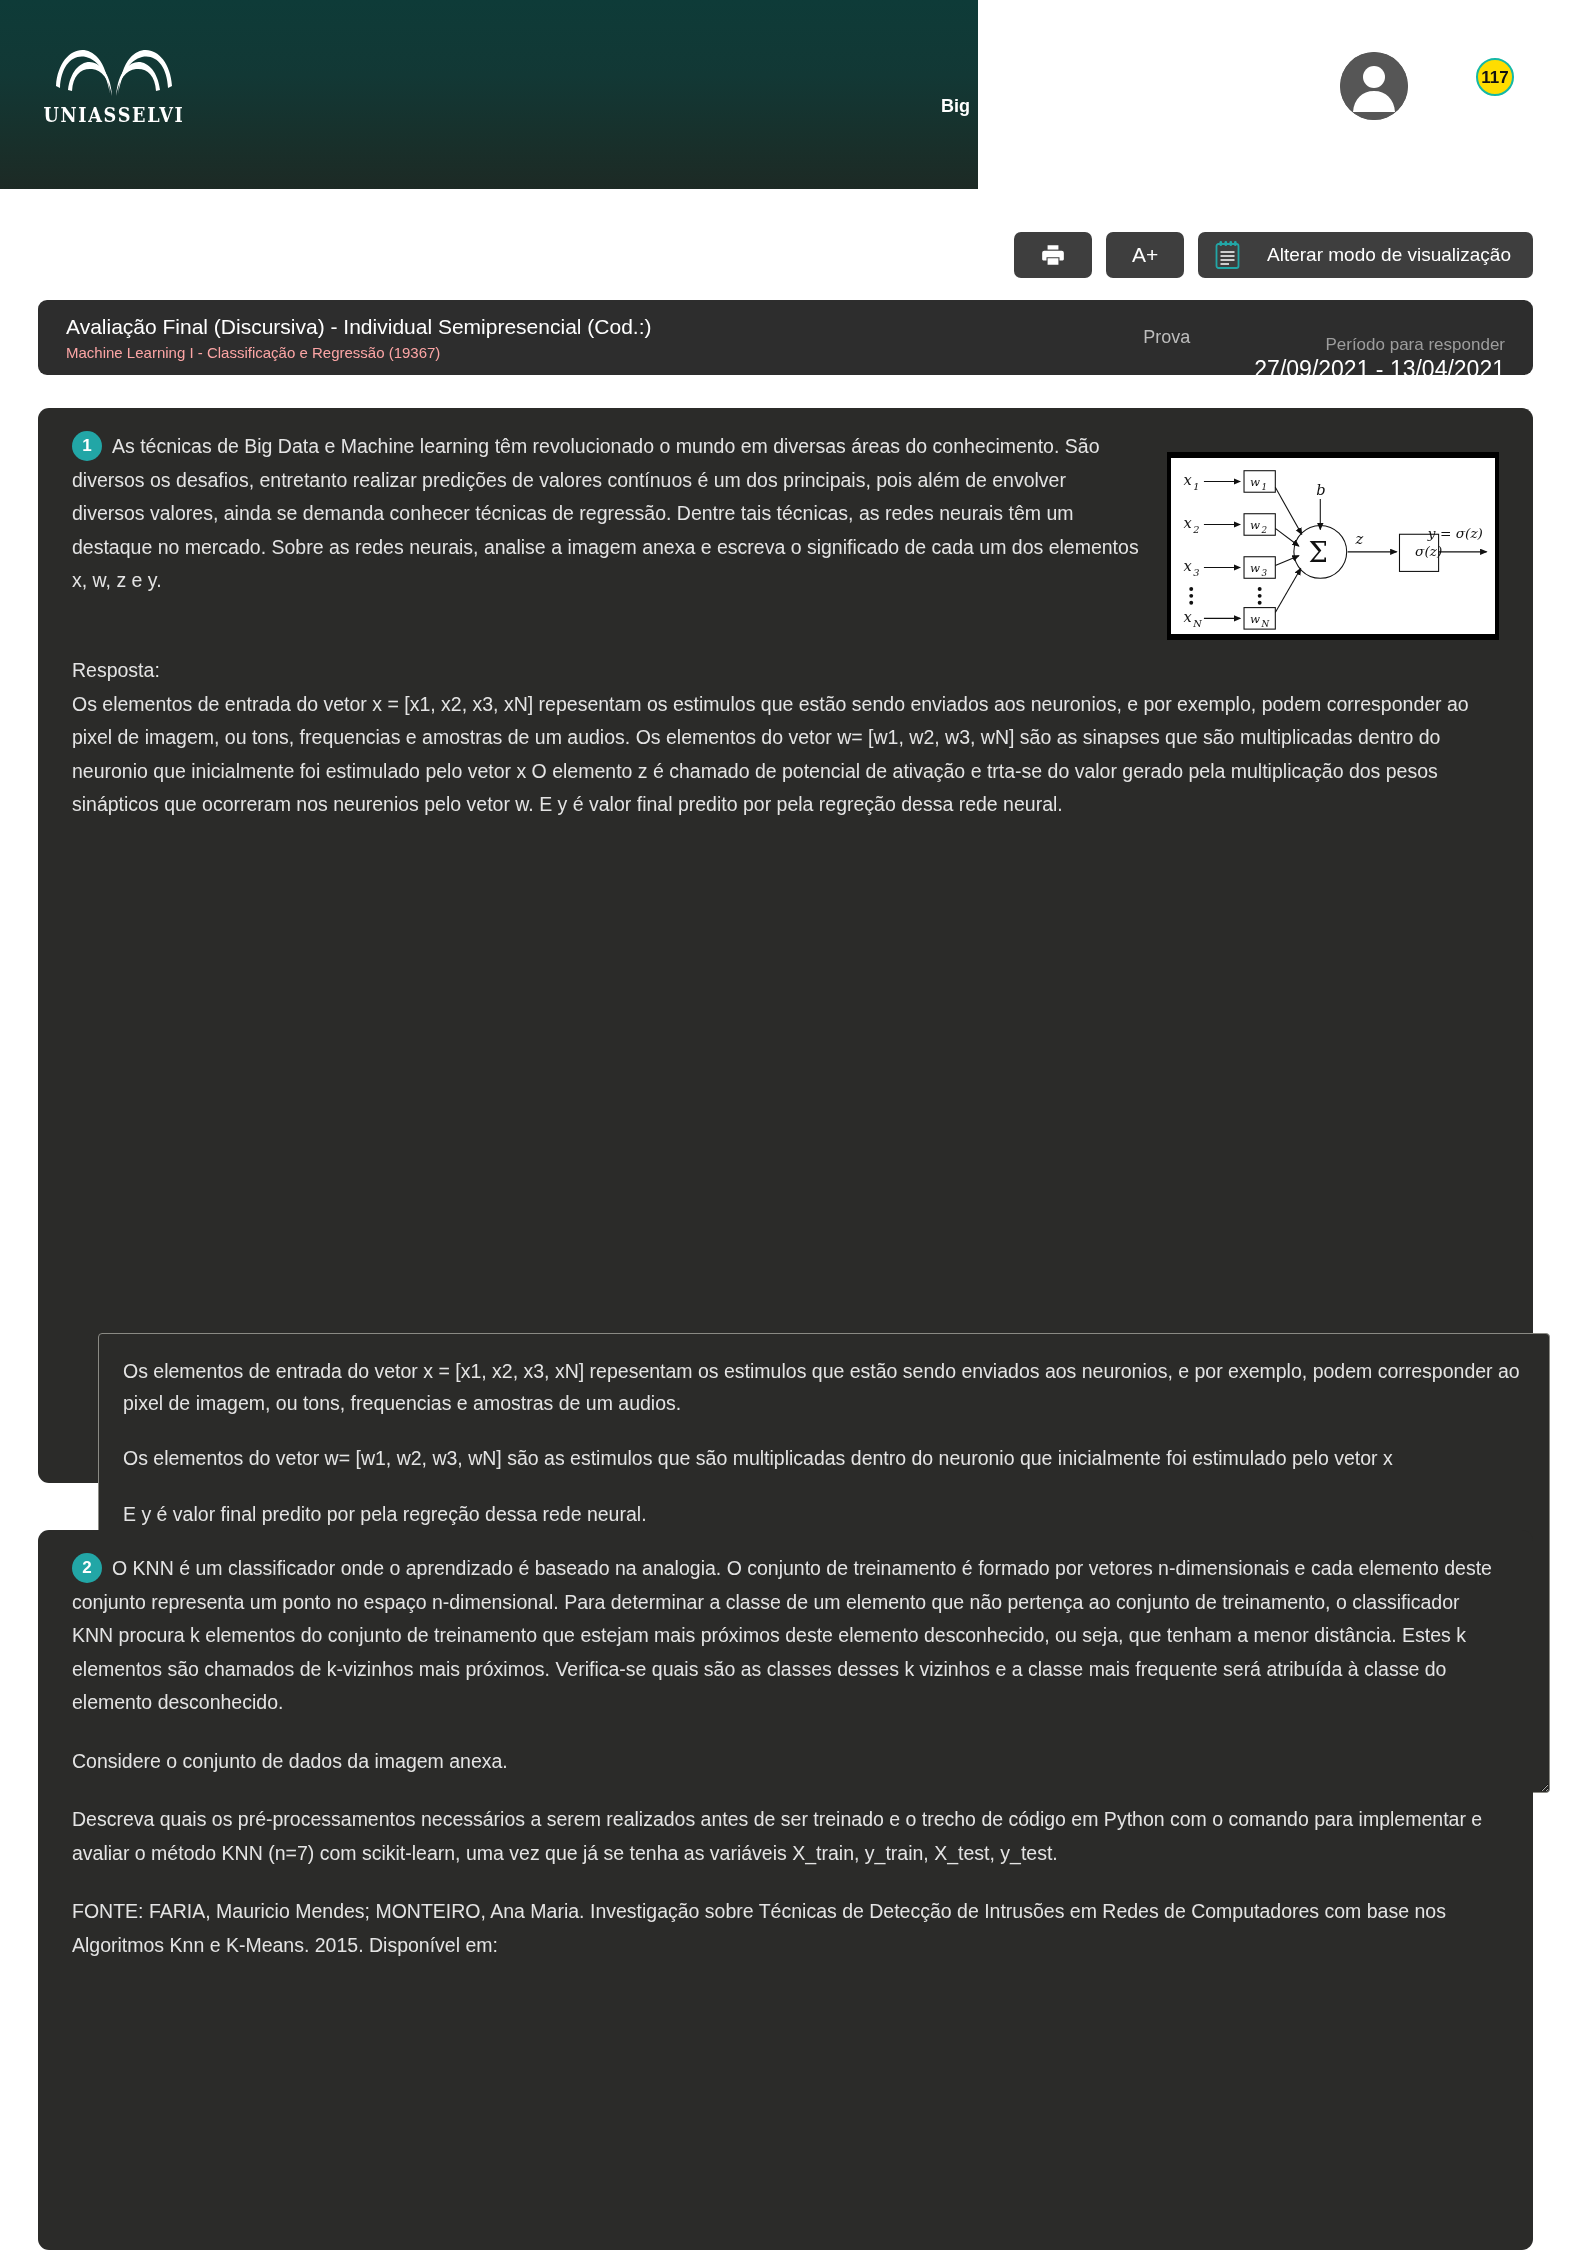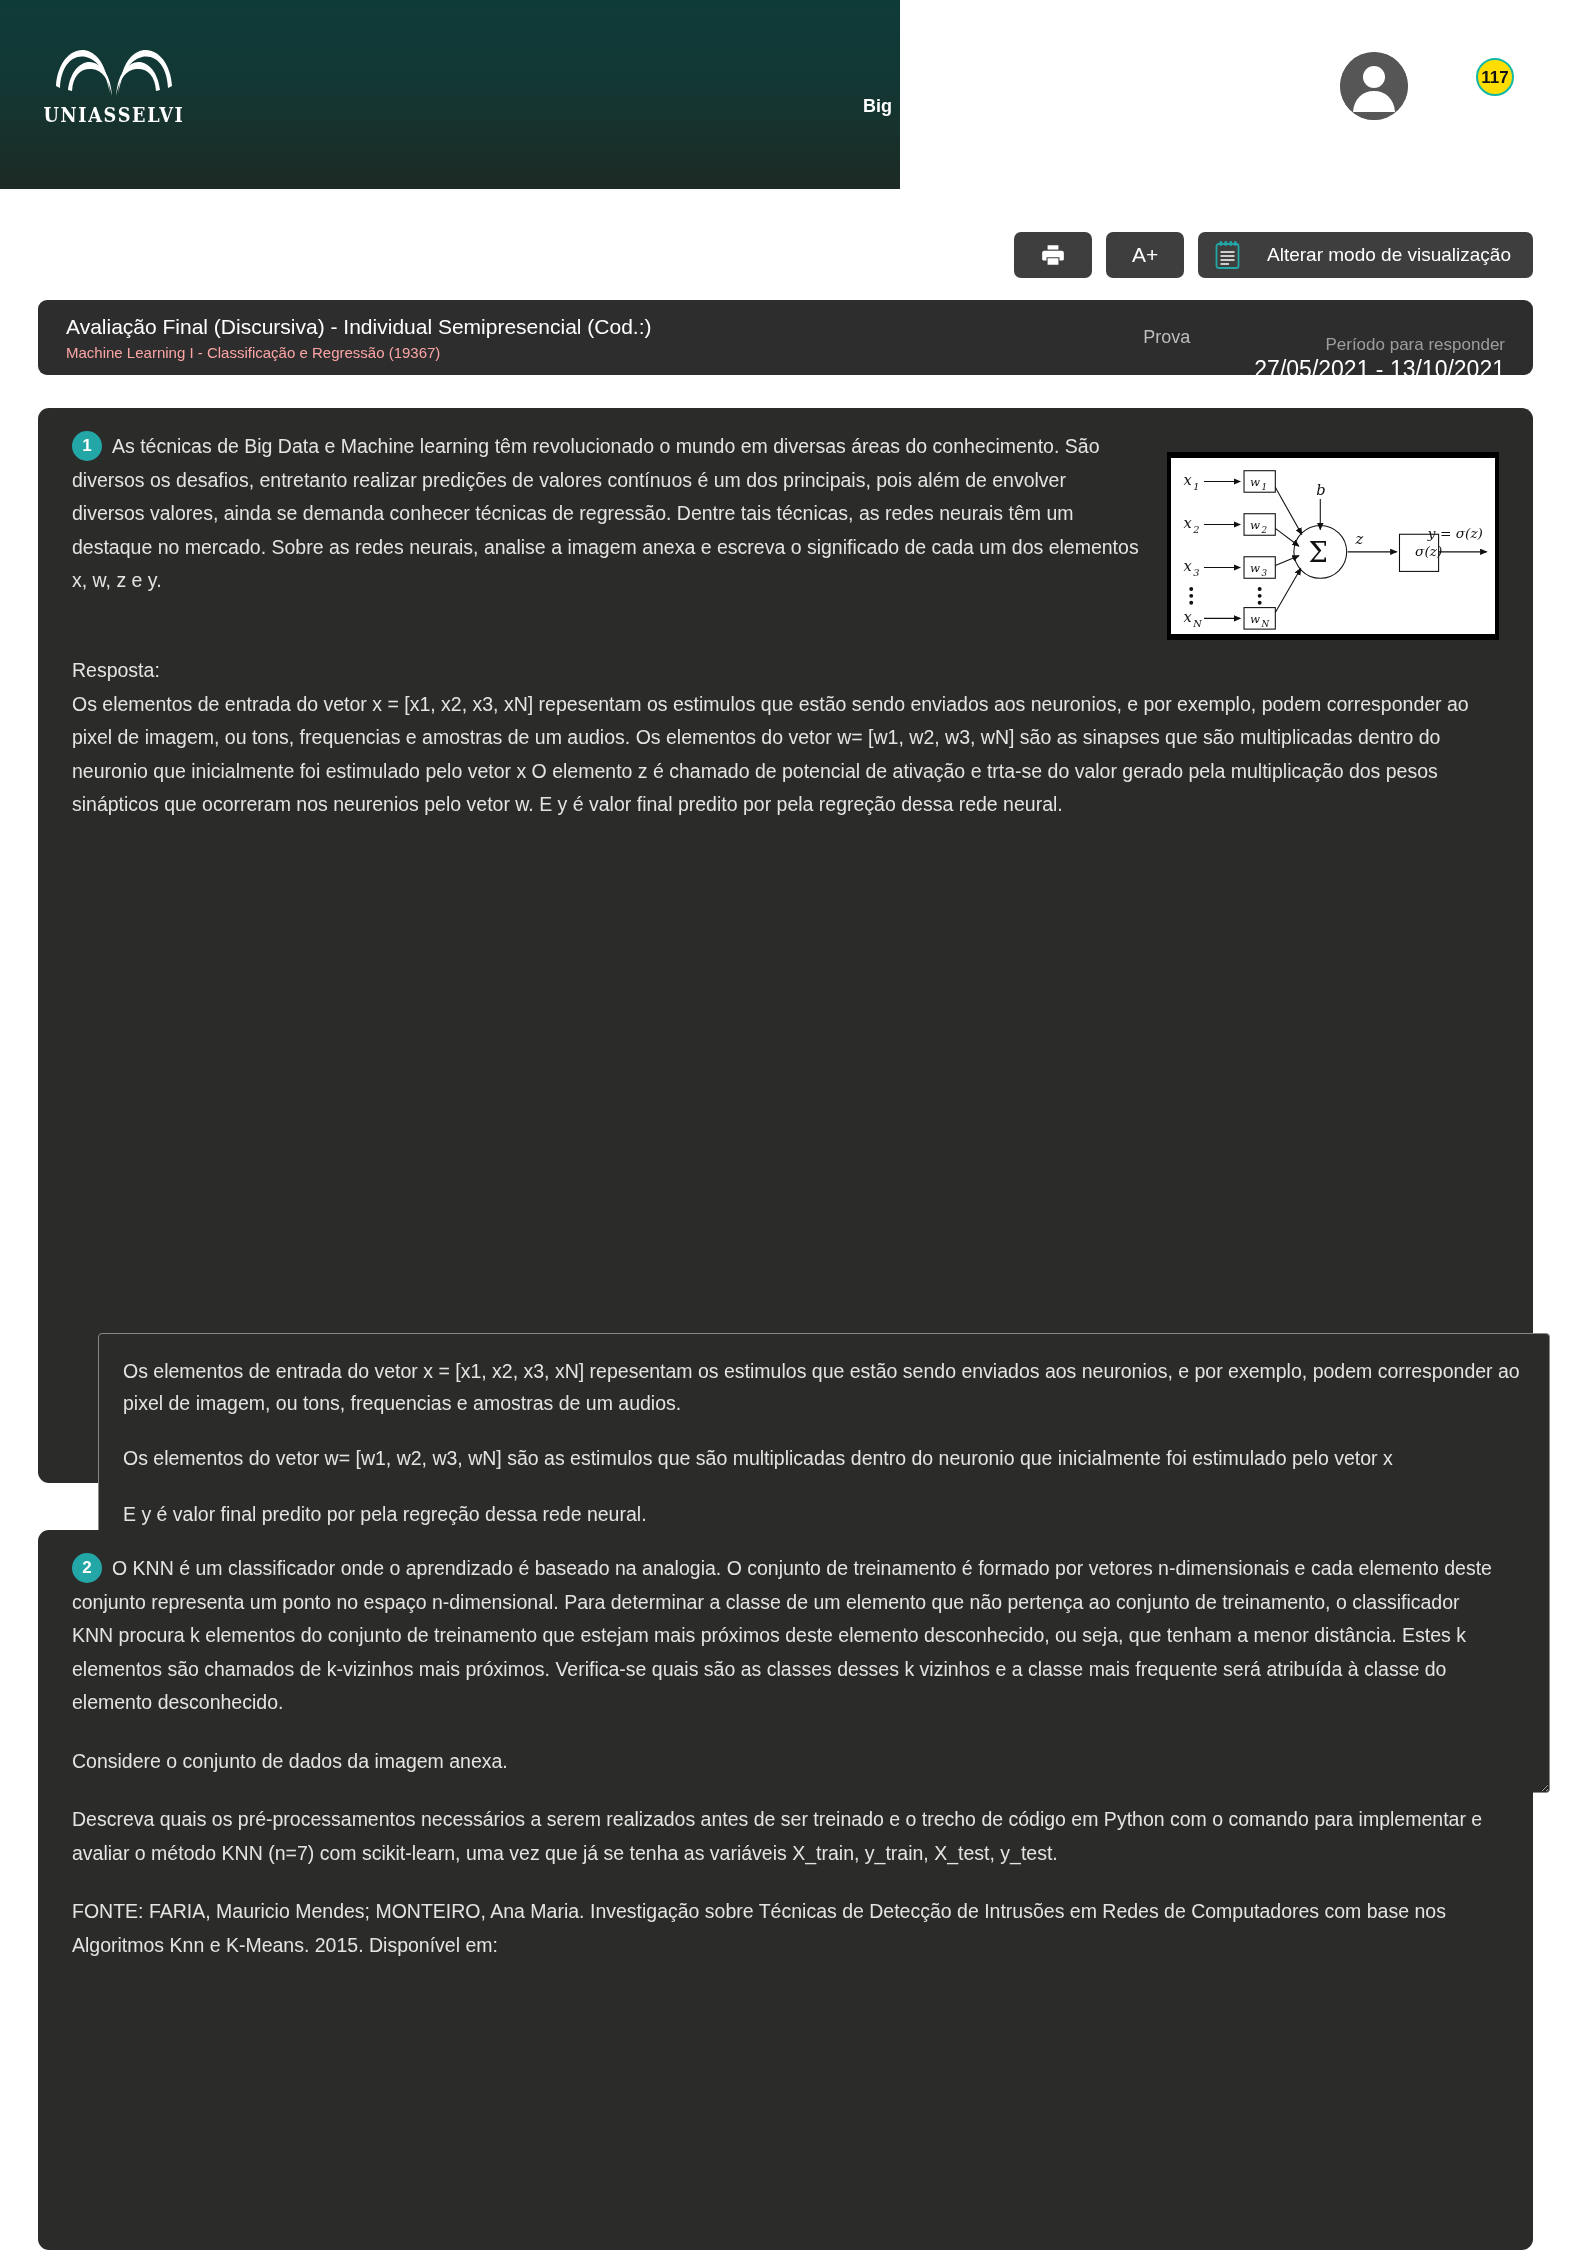--- a/index.html
+++ b/index.html
@@ -22,21 +22,21 @@
   .header {
     position: relative;
     height: 189px;
     width: 1571px;
     background: #ffffff;
   }
 
   .header-bar {
     position: absolute;
     left: 0; top: 0;
-    width: 900px;
+    width: 978px;
     height: 189px;
     background: linear-gradient(180deg, #0e3b38 0%, #123835 40%, #18302b 75%, #1d2a25 100%);
     display: flex;
     align-items: center;
   }
 
   .logo-wrap {
     position: absolute;
     left: 48px;
     top: 36px;
@@ -328,21 +328,21 @@
 <div class="exam-card">
   <div class="exam-left">
     <div class="exam-title">Avaliação Final (Discursiva) - Individual Semipresencial (Cod.:)</div>
     <div class="exam-sub">Machine Learning I - Classificação e Regressão (19367)</div>
   </div>
 
   <div class="exam-type">Prova</div>
 
   <div class="exam-period">
     <div class="exam-period-label">Período para responder</div>
-    <div class="exam-period-value">27/05/2021 - 13/10/2021</div>
+    <div class="exam-period-value">27/09/2021 - 13/04/2021</div>
   </div>
 </div>
 
 <div class="qcard" id="qcard-1">
   <div class="q-body">
 
     <div class="nn-figure">
       <svg viewBox="0 0 330 180" xmlns="http://www.w3.org/2000/svg">
         <rect x="0" y="0" width="330" height="180" fill="#ffffff"></rect>
         <g font-family="DejaVu Serif, serif" font-style="italic" fill="#111111">

